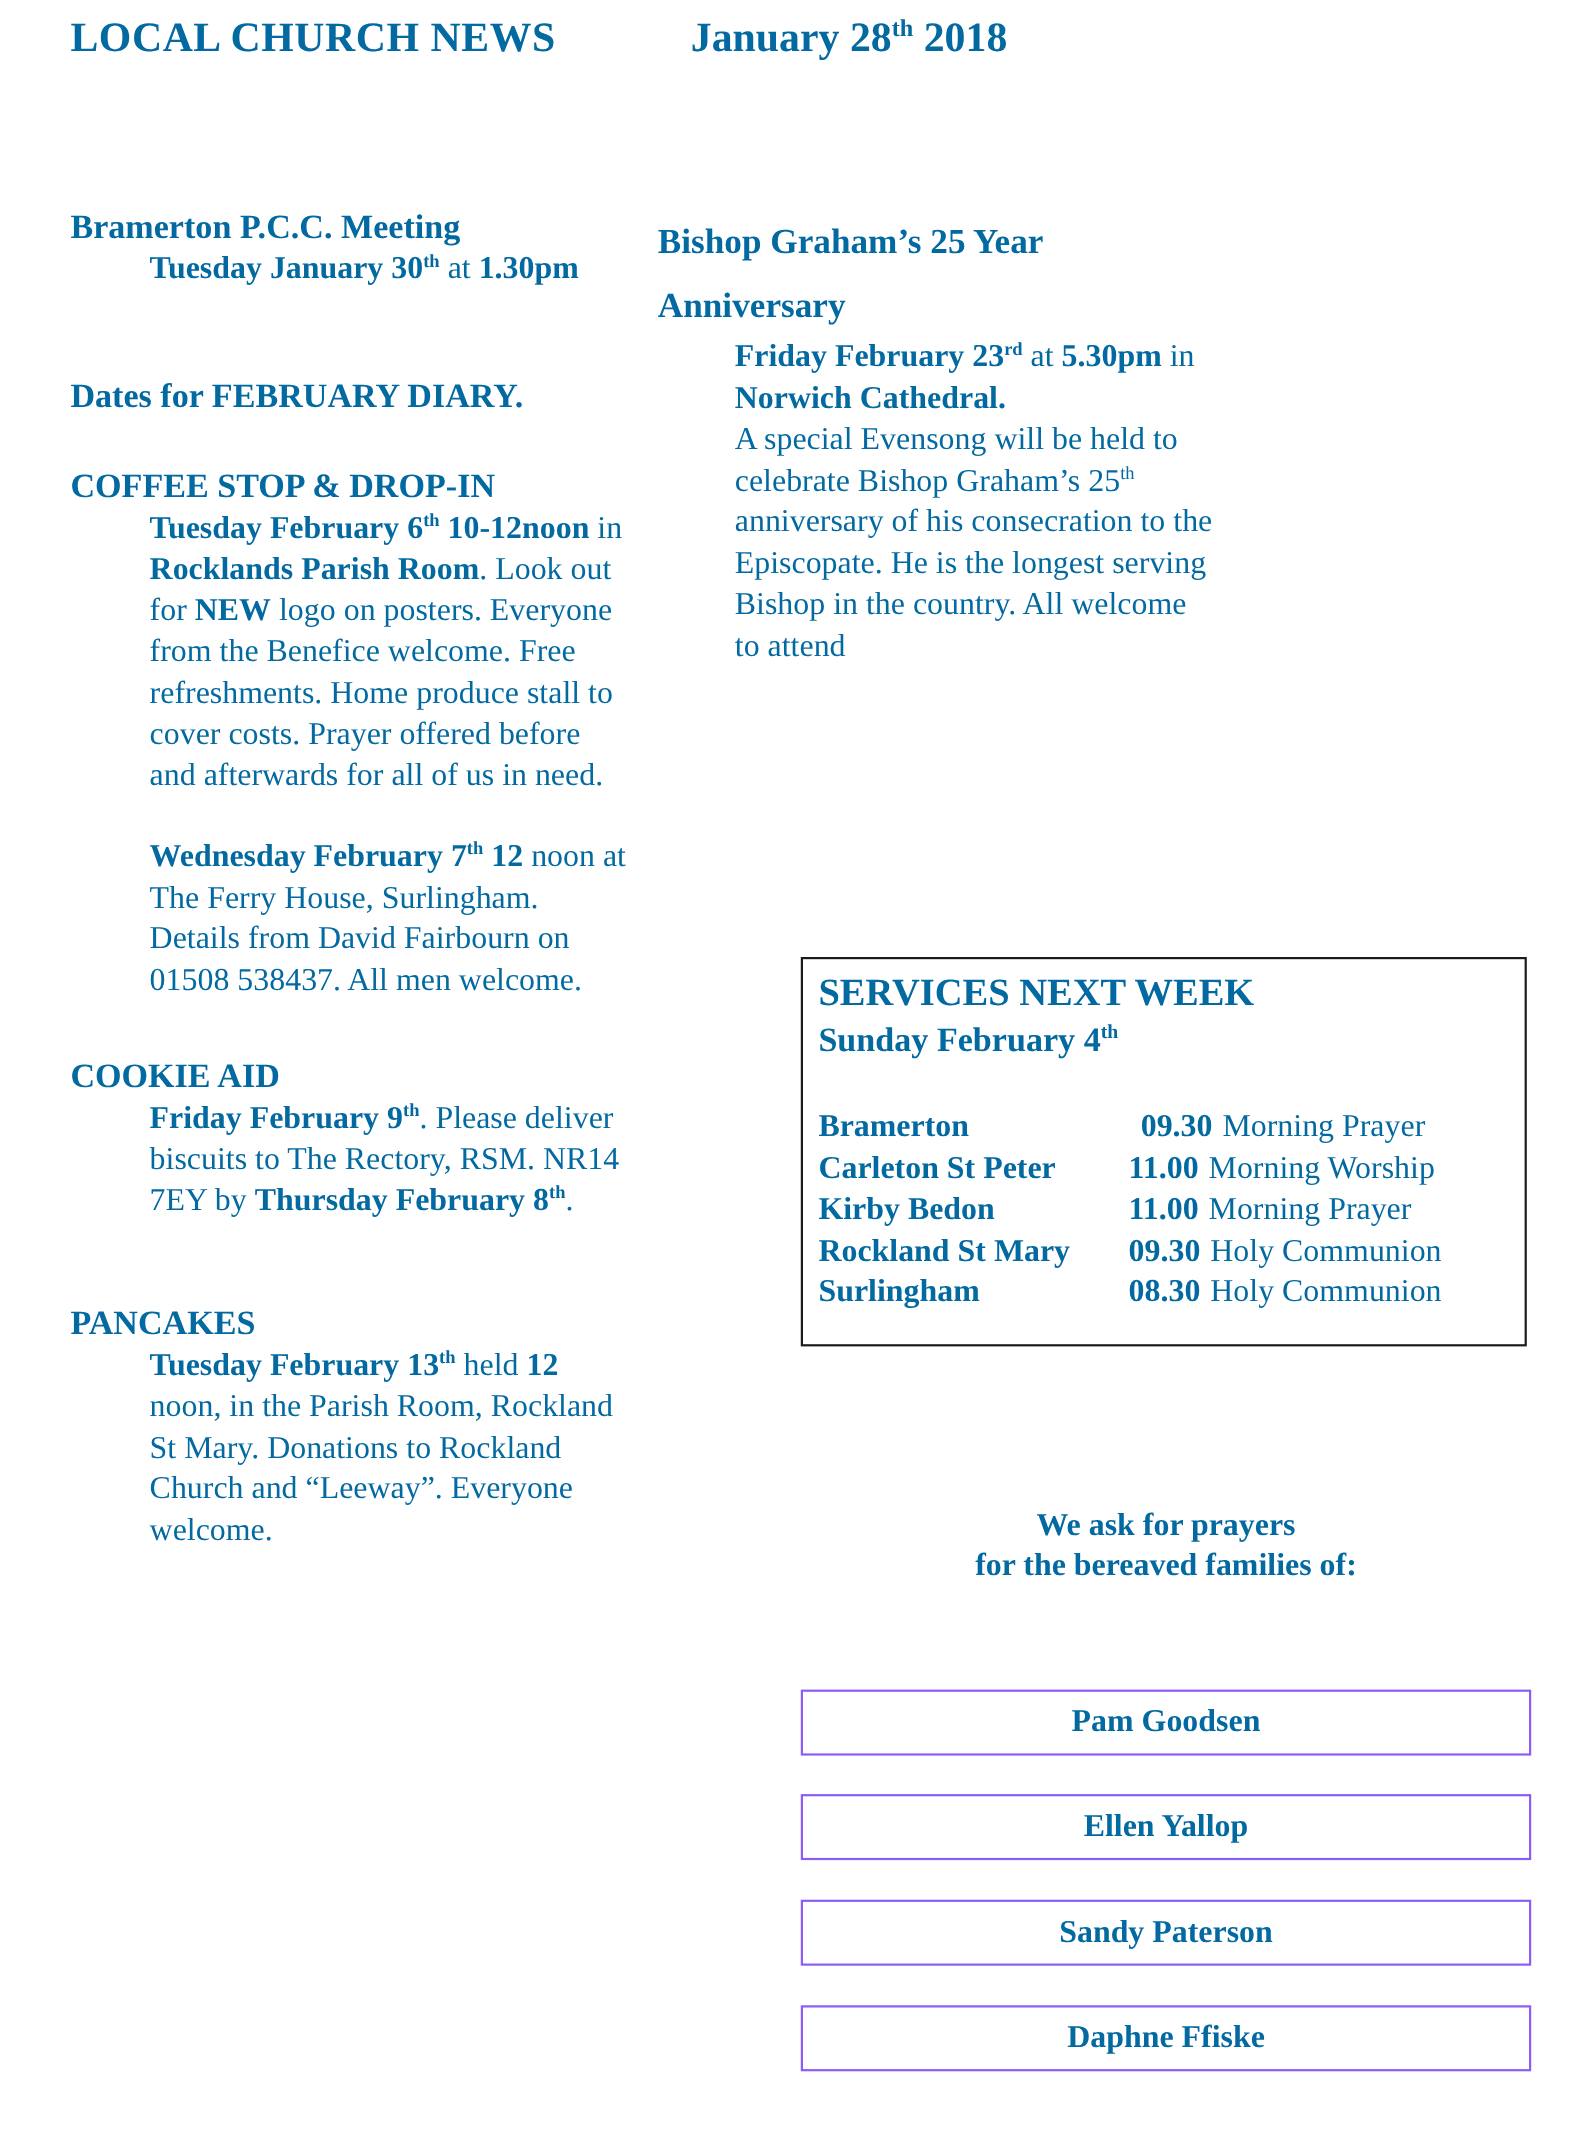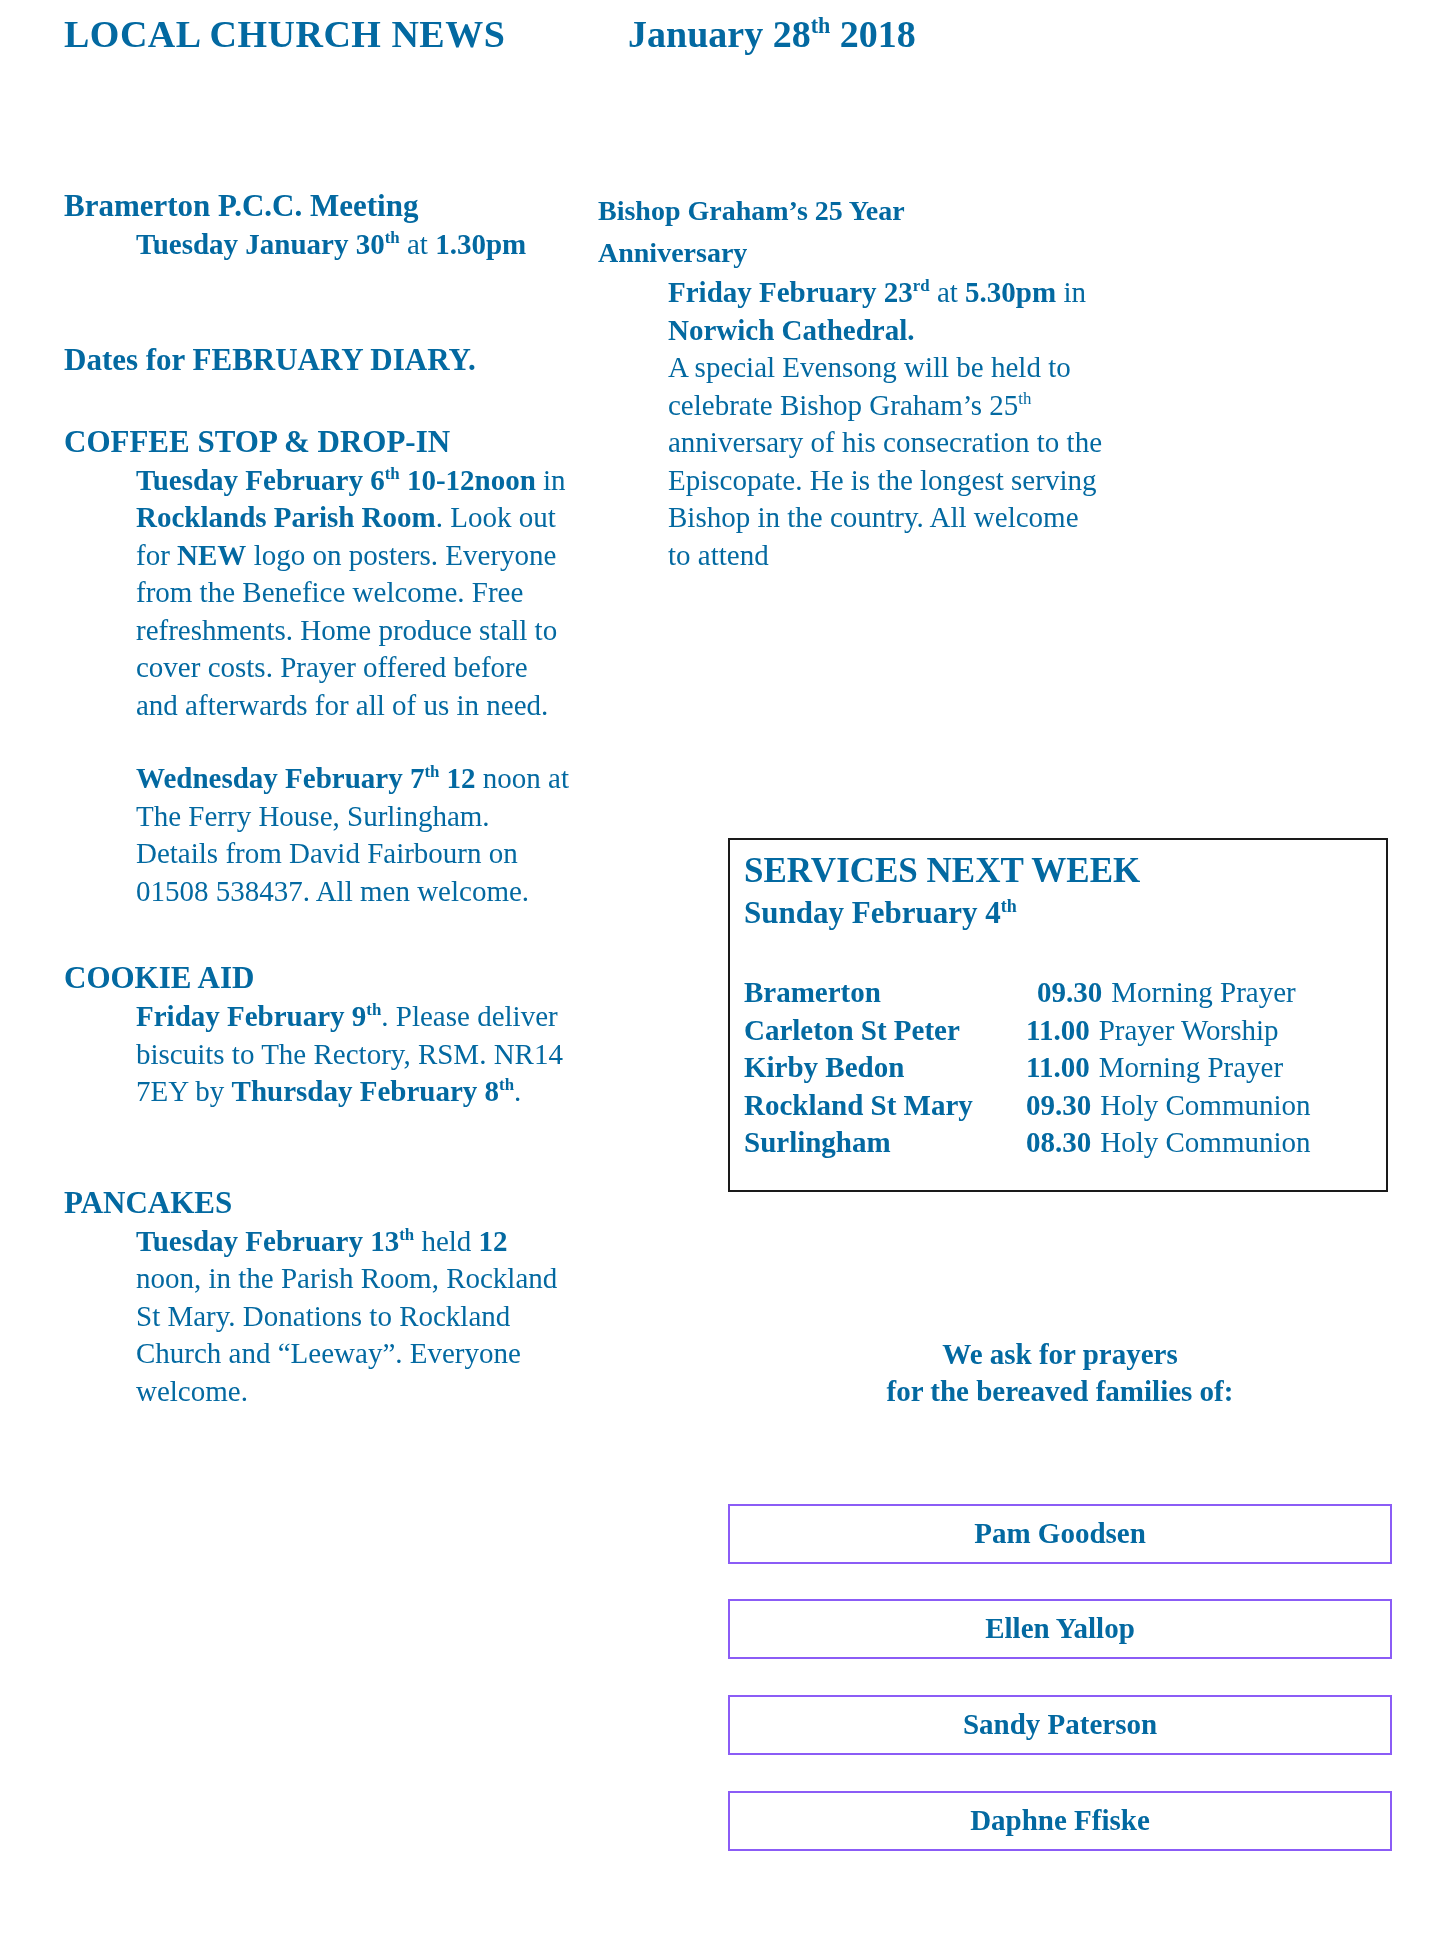--- a/index.html
+++ b/index.html
@@ -31,21 +31,21 @@
   p.body{margin:0 0 0 72px;font-size:29px;line-height:37.5px;width:440px;}
   
   .sec-pcc{margin-top:106px;}
   .sec-dates{margin-top:76px;}
   .sec-coffee{margin-top:42px;}
   .sec-mardle{margin-top:36px;}
   .sec-cookie{margin-top:48px;}
   .sec-pancakes{margin-top:72px;}
   
   .sec-bishop{margin-top:110px;}
-  .sec-bishop h2{width:420px;font-size:28px;line-height:42px;}
+  .sec-bishop h2{width:420px;font-size:32px;line-height:58px;}
   .sec-bishop p.body{margin-left:70px;width:438px;}
   .services-box{
     margin-top:264px;margin-left:130px;
     width:628px;
     border:2px solid #1a1a1a;
     padding:8px 14px 28px 14px;
   }
   .services-title{font-size:35px;font-weight:bold;line-height:46px;}
   .services-subtitle{font-size:31px;font-weight:bold;line-height:38px;}
   .services-rows{margin-top:42px;}
@@ -118,21 +118,21 @@
       </section>
 
       <div class="services-box">
         <div class="services-title">SERVICES NEXT WEEK</div>
         <div class="services-subtitle"><span class="b">Sunday February 4</span><sup class="b">th</sup></div>
         <div class="services-rows">
           <div class="srow first">
             <span class="church">Bramerton</span><span class="time">09.30</span><span class="stype">Morning Prayer</span>
           </div>
           <div class="srow">
-            <span class="church">Carleton St Peter</span><span class="time">11.00</span><span class="stype">Prayer Worship</span>
+            <span class="church">Carleton St Peter</span><span class="time">11.00</span><span class="stype">Morning Worship</span>
           </div>
           <div class="srow">
             <span class="church">Kirby Bedon</span><span class="time">11.00</span><span class="stype">Morning Prayer</span>
           </div>
           <div class="srow">
             <span class="church">Rockland St Mary</span><span class="time">09.30</span><span class="stype">Holy Communion</span>
           </div>
           <div class="srow">
             <span class="church">Surlingham</span><span class="time">08.30</span><span class="stype">Holy Communion</span>
           </div>

